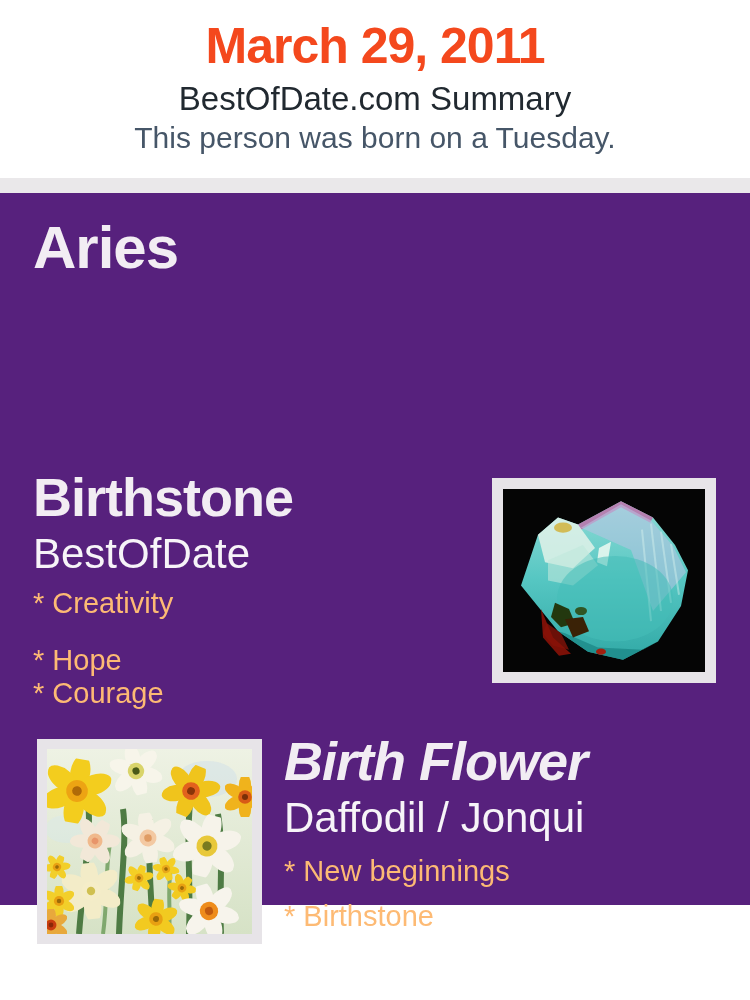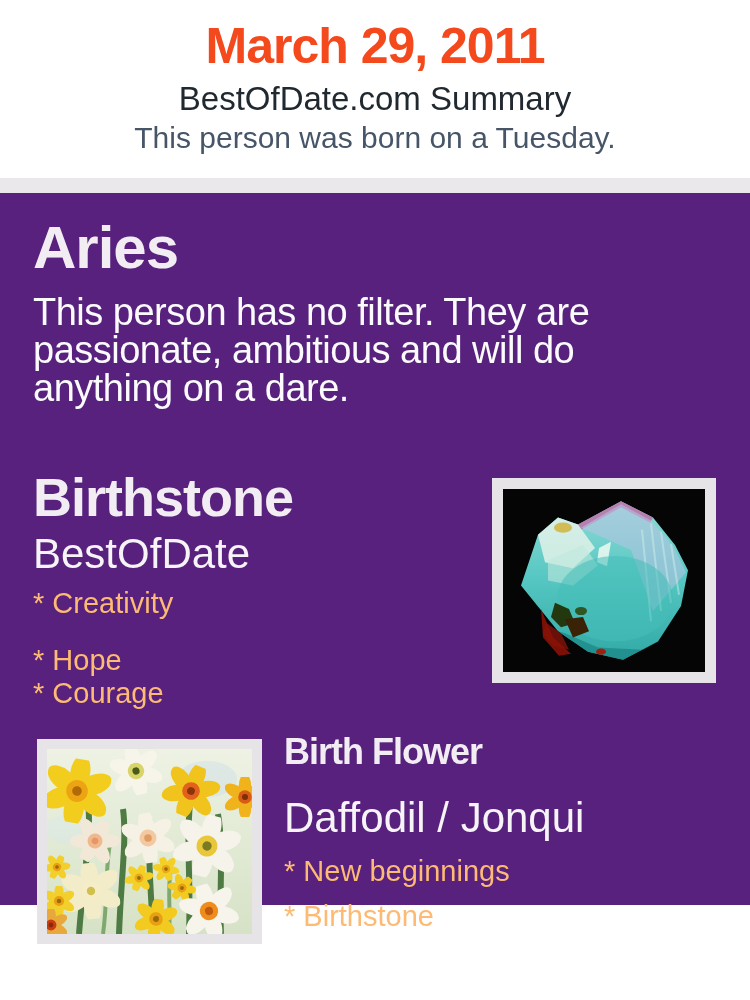--- a/index.html
+++ b/index.html
@@ -17,21 +17,21 @@
   
   .purple{position:absolute;left:0;top:193px;width:750px;height:712px;background:#57217D;}
   .purple .abs{position:absolute;line-height:1;}
   .h-big{font-weight:700;color:#F2EDF3;letter-spacing:-1px;}
   .sign{left:33px;top:25px;font-size:60px;}
   .desc{left:33px;top:100px;width:605px;font-size:38px;line-height:1.17;color:#FBFAFD;font-weight:400;letter-spacing:-0.5px;}
   .bs-head{left:33px;top:277px;font-size:54px;}
   .bs-name{left:33px;top:340px;font-size:42px;color:#F7F4F8;font-weight:400;}
   .trait{font-size:29px;color:#fdba74;font-weight:400;}
   .bs-t0{left:33px;top:396px;} .bs-t1{left:33px;top:441px;margin-top:12px;} .bs-t2{left:33px;top:486px;}
-  .bf-head{left:284px;top:541px;font-size:36px;}
+  .bf-head{left:284px;top:541px;font-size:54px;font-style:italic;}
   .bf-name{left:284px;top:604px;font-size:42px;color:#F7F4F8;font-weight:400;}
   .bf-t0{left:284px;top:664px;} .bf-t1{left:284px;top:709px;}
   
   .photo-frame{position:absolute;background:#E7E4E8;box-sizing:border-box;}
   .stone-frame{left:492px;top:285px;width:224px;height:205px;padding:11px;}
   .flower-frame{left:37px;top:546px;width:225px;height:205px;padding:10px;}
   .photo-frame svg{display:block;width:100%;height:100%;}
 </style>
 </head>
 <body>
@@ -42,21 +42,20 @@
     <div class="date">March 29, 2011</div>
     <div class="summary">BestOfDate.com Summary</div>
     <div class="born">This person was born on a Tuesday.</div>
   </div>
 
   <div class="divider"></div>
 
   <div class="purple">
 
     <div class="abs h-big sign">Aries</div>
-    <div class="abs desc">This person has no filter. They are passionate, ambitious and will do anything on a dare.</div>
 
     <div class="abs h-big bs-head">Birthstone</div>
     <div class="abs bs-name">BestOfDate</div>
     <div class="abs trait bs-t0">* Creativity</div>
     <div class="abs trait bs-t1">* Hope</div>
     <div class="abs trait bs-t2">* Courage</div>
 
     <div class="photo-frame stone-frame">
       <svg viewBox="0 0 202 180" preserveAspectRatio="none">
         <defs>

